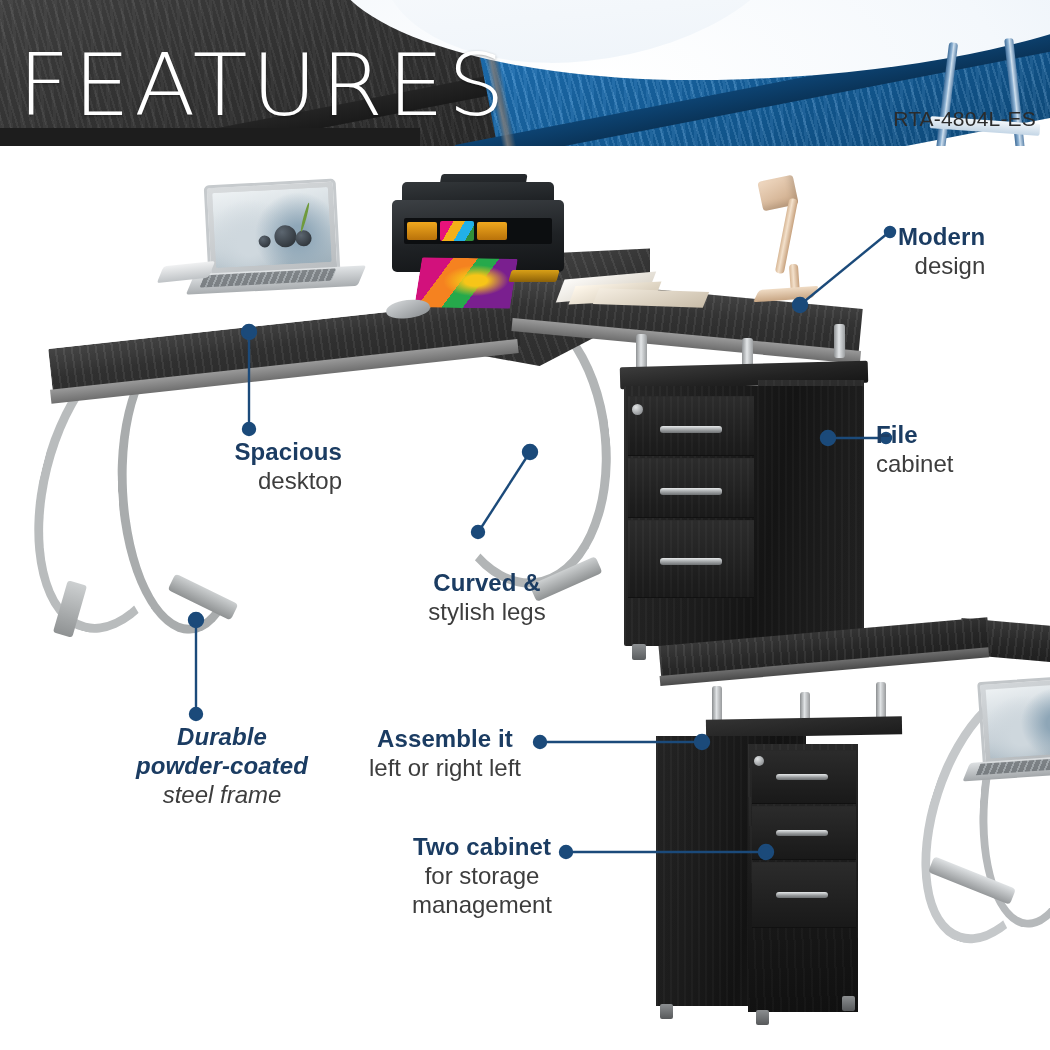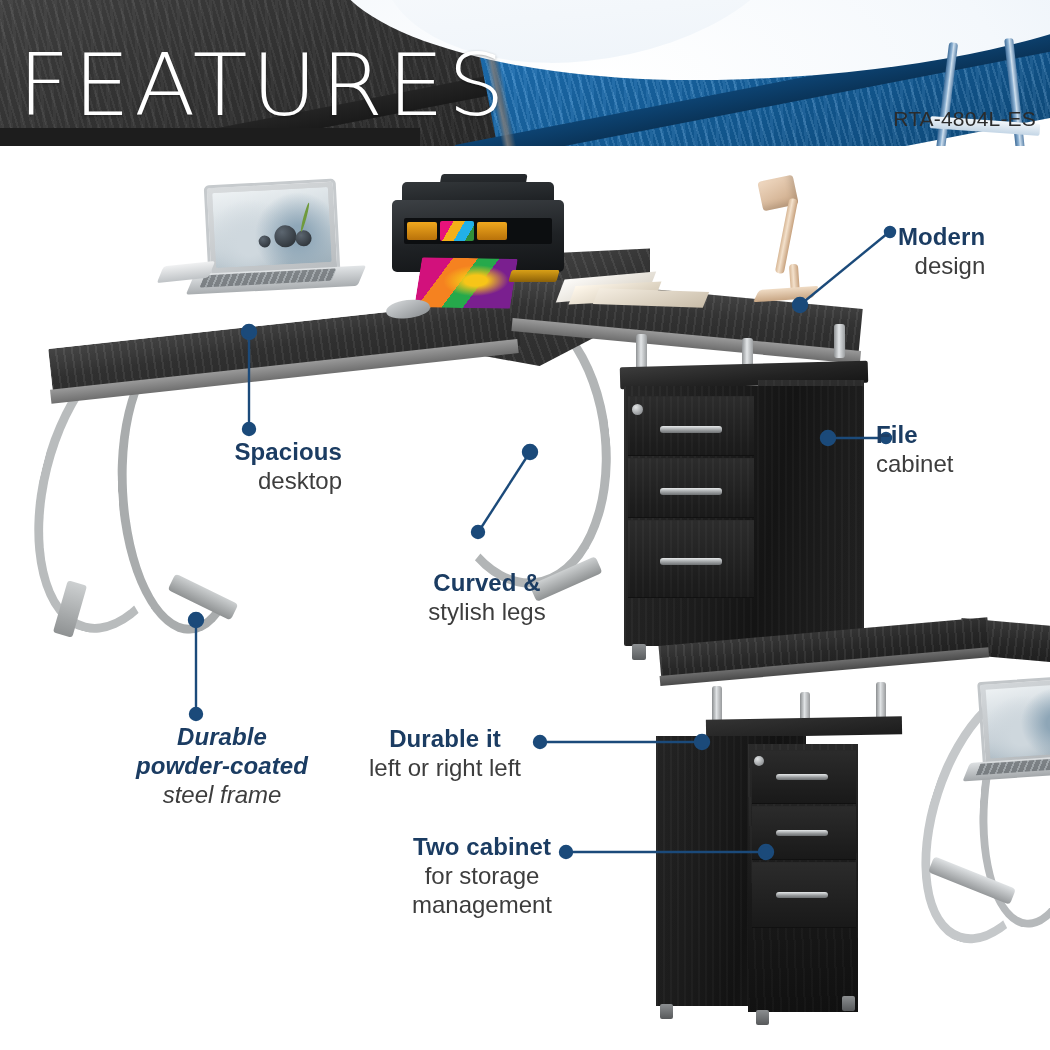--- a/index.html
+++ b/index.html
@@ -673,21 +673,21 @@
     <span class="reg">stylish legs</span>
   </div>
 
   <div class="callout co-durable">
     <span class="bold">Durable</span>
     <span class="bold">powder-coated</span>
     <span class="reg">steel frame</span>
   </div>
 
   <div class="callout co-assemble">
-    <span class="bold">Durable it</span>
+    <span class="bold">Assemble it</span>
     <span class="reg">left or right left</span>
   </div>
 
   <div class="callout co-twodrawers">
     <span class="bold">Two cabinet</span>
     <span class="reg">for storage</span>
     <span class="reg">management</span>
   </div>
 
 </div>

